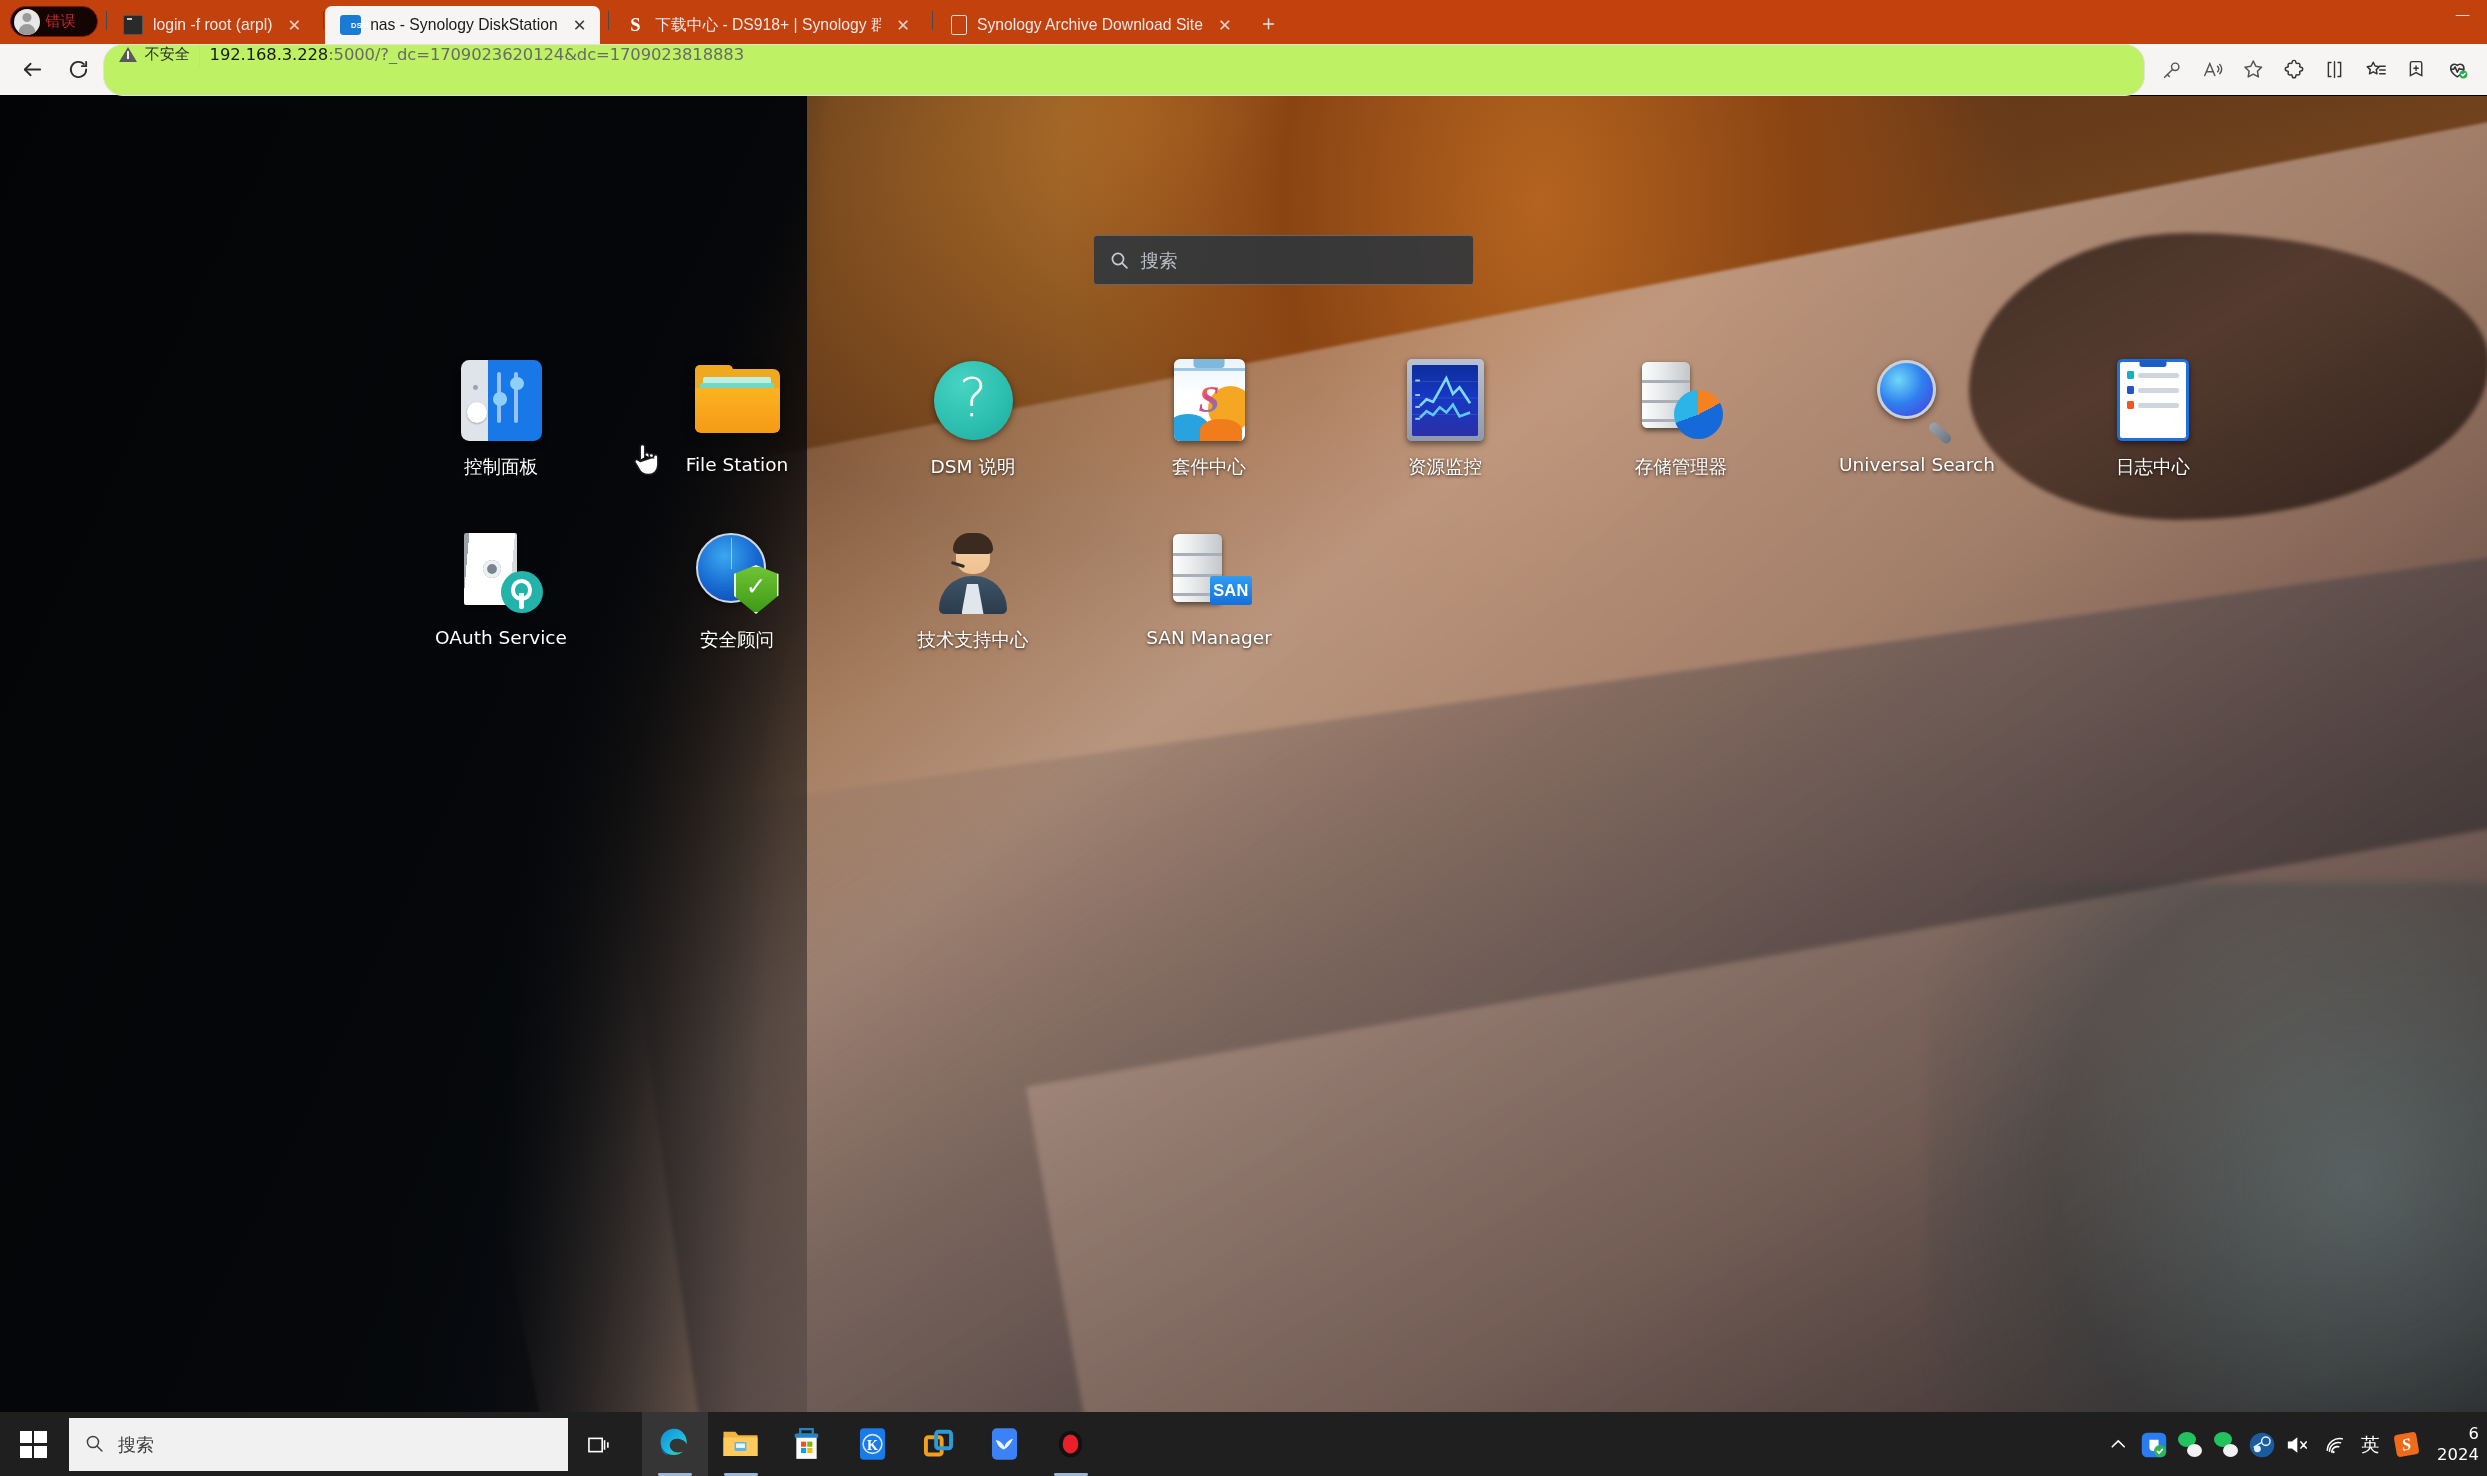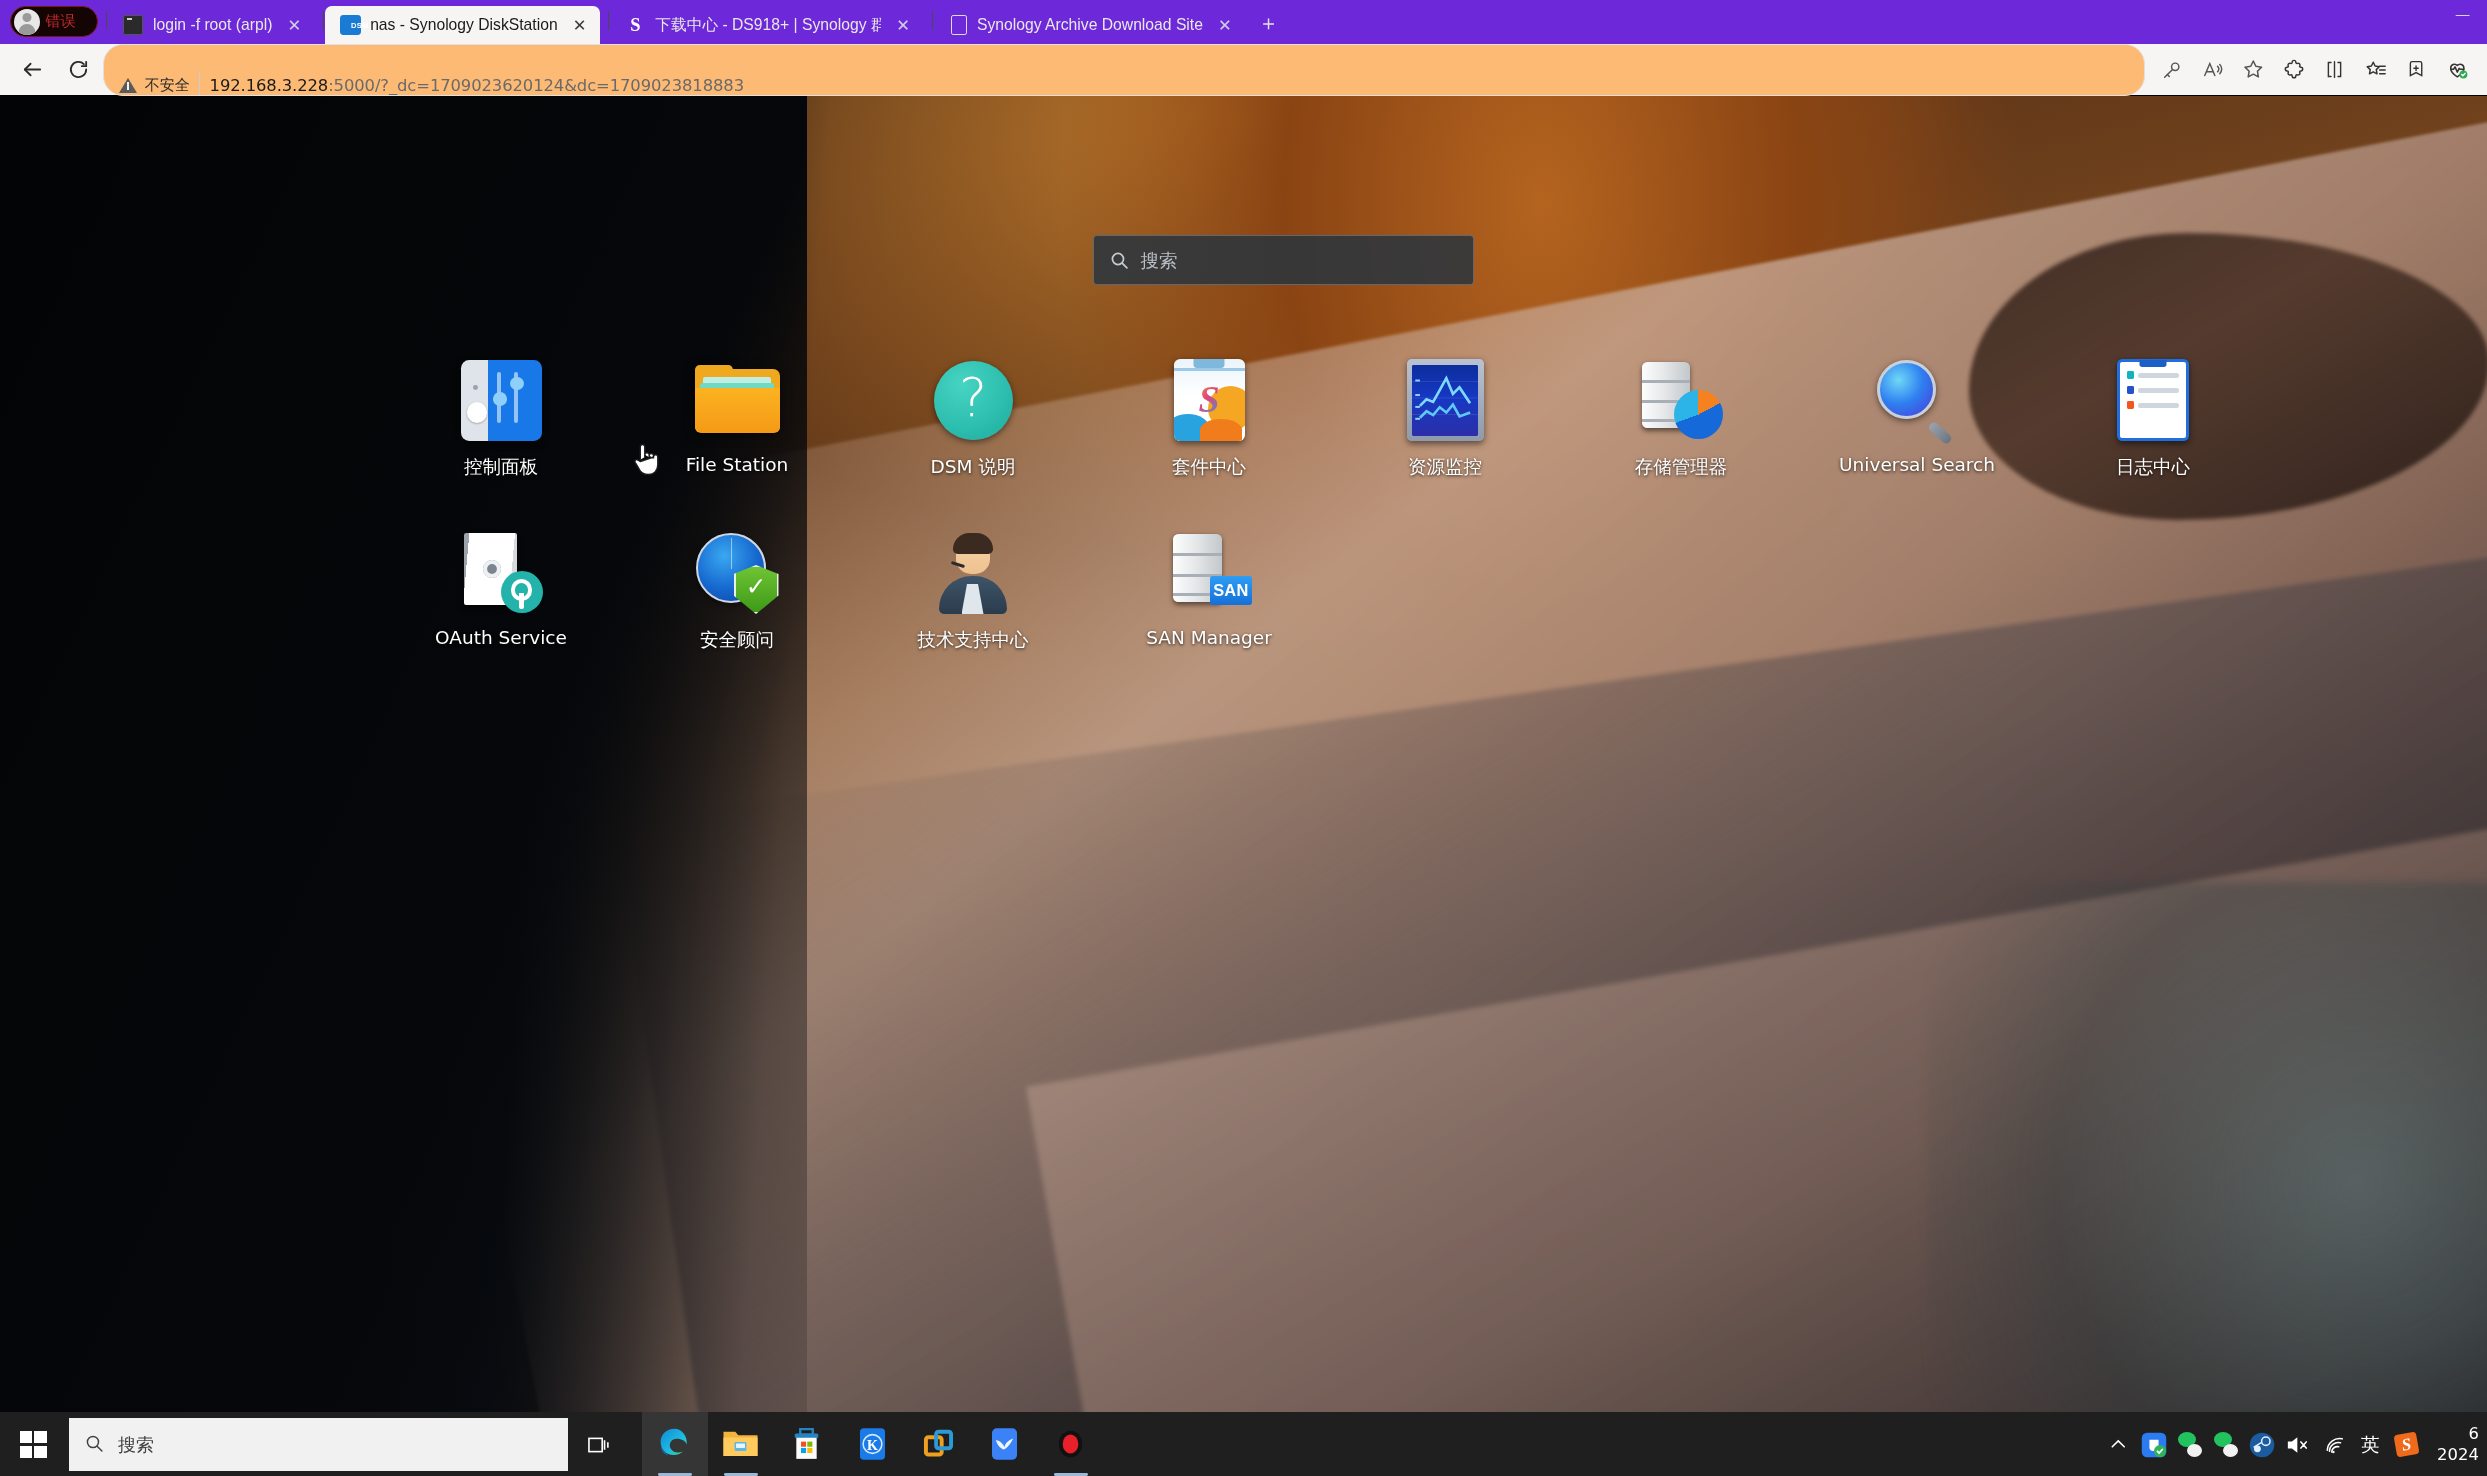--- a/index.html
+++ b/index.html
@@ -7,21 +7,21 @@
     width: 2487px; height: 1477px;
     overflow: hidden;
     font-family: "Liberation Sans", "DejaVu Sans", sans-serif;
     background: #000;
   }
 
   
   .browser { width: 2487px; height: 1477px; position: relative; }
 
   .tabstrip {
-    height: 44px; background: #6d28d9;
+    height: 44px; background: #c2410c;
     display: flex; align-items: flex-end;
     position: relative; z-index: 20;
   }
 
   .profile-pill {
     margin-left: 9.6px; margin-bottom: 6.8px;
     height: 31px; min-width: 88px;
     border: 1.4px solid #7a1616; border-radius: 16.4px;
     background: #140404;
     display: flex; align-items: center; gap: 5.5px;
@@ -111,22 +111,22 @@
     height: 51px; background: #f7f5f3;
     display: flex; align-items: center; gap: 4.1px;
     padding: 0 11px; position: relative; z-index: 19;
   }
   .navbtn {
     width: 42px; height: 42px; border-radius: 50%;
     display: flex; align-items: center; justify-content: center;
     color: #2b2b2b; flex: 0 0 auto;
   }
   .omnibox {
-    flex: 1 1 auto; height: 52px; background: #fdba74;
-    border-radius: 20px; display: flex; align-items: flex-end;
+    flex: 1 1 auto; height: 52px; background: #bef264;
+    border-radius: 20px; display: flex; align-items: flex-start;
     padding: 0 11px 0 15px; gap: 9.6px; min-width: 0;
     border: 0.7px solid #e3e1df;
   }
   .warn-group { display: flex; align-items: center; gap: 7.5px; flex: 0 0 auto; }
   .warn-tri {
     width: 0; height: 0; position: relative;
     border-left: 9px solid transparent; border-right: 9px solid transparent;
     border-bottom: 15.7px solid #5a5a5a;
   }
   .warn-tri::after {

